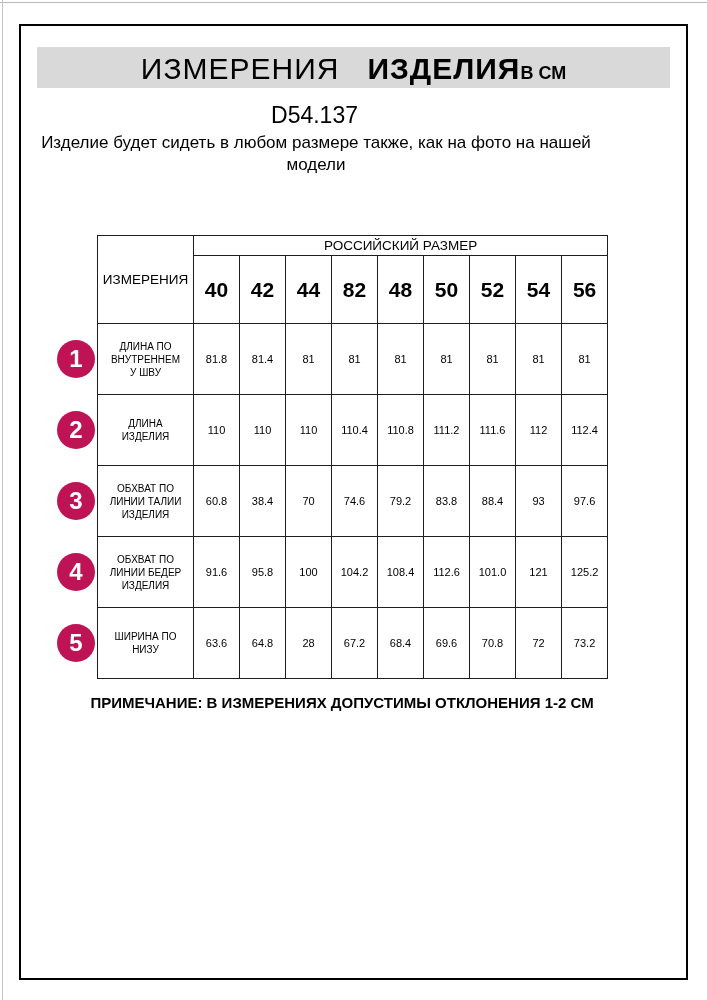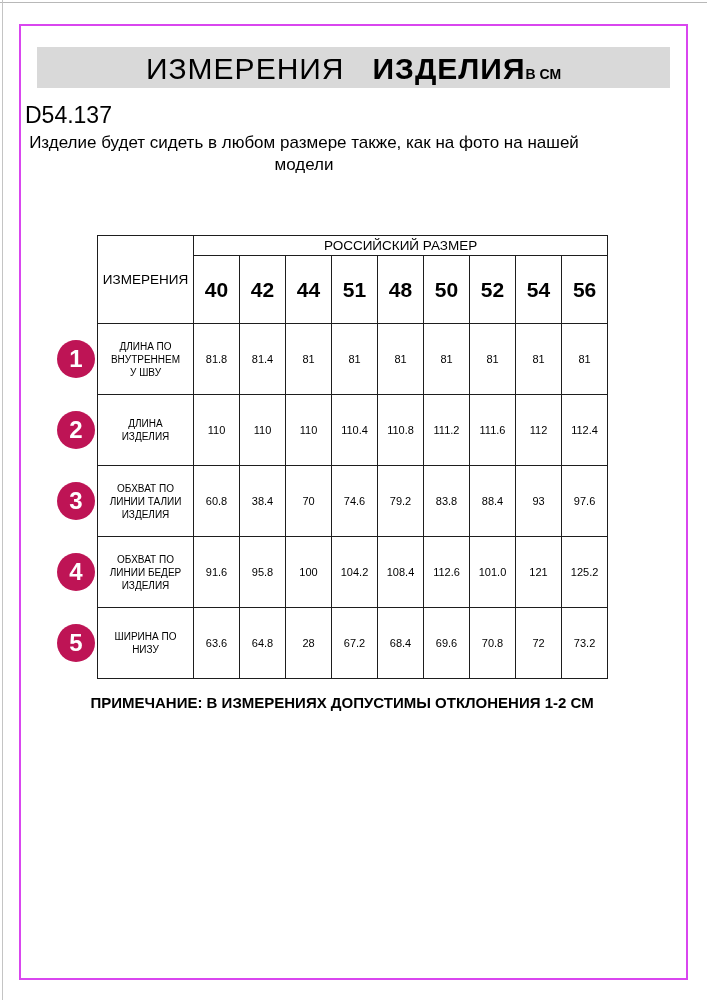--- a/index.html
+++ b/index.html
@@ -19,46 +19,47 @@
   }
   .scan-line-left {
     position: absolute; left: 2px; top: 0; width: 1px; height: 1000px;
     background: #c4c4c4;
   }
 
   .sheet {
     position: absolute;
     left: 19px; top: 24px;
     width: 669px; height: 956px;
-    border: 2px solid #d946ef;
+    border: 2px solid #000000;
     background: #ffffff;
   }
 
   .titlebar {
     position: absolute;
     left: 16px; top: 21px;
     width: 633px; height: 41px;
     background: #d9d9d9;
     display: flex;
     justify-content: center;
     align-items: baseline;
     padding-top: 5px;
   }
   .title-main { font-size: 30px; font-weight: normal; letter-spacing: 1px; }
   .title-emph { font-size: 30px; font-weight: bold; letter-spacing: 1px; margin-left: 28px; }
-  .title-unit { font-size: 14px; font-weight: bold; }
+  .title-unit { font-size: 18px; font-weight: bold; }
 
   .article {
     position: absolute;
-    left: 4px; top: 76px; width: 555px;
+    left: 16px; top: 76px; width: 555px;
+    text-align: center;
     font-size: 23px;
   }
   .desc {
     position: absolute;
-    left: 0; top: 106px; width: 566px;
+    left: 12px; top: 106px; width: 566px;
     text-align: center;
     font-size: 17px;
     line-height: 1.32;
     white-space: pre-line;
   }
 
   .table-zone {
     position: absolute;
     left: 36px; top: 209px;
     width: 560px; height: 443px;
@@ -146,21 +147,21 @@
         </colgroup>
         <thead>
           <tr>
             <th class="meas-th" rowspan="2">ИЗМЕРЕНИЯ</th>
             <th class="group-th" colspan="9">РОССИЙСКИЙ РАЗМЕР</th>
           </tr>
           <tr>
               <th class="size-th">40</th>
               <th class="size-th">42</th>
               <th class="size-th">44</th>
-              <th class="size-th">51</th>
+              <th class="size-th">82</th>
               <th class="size-th">48</th>
               <th class="size-th">50</th>
               <th class="size-th">52</th>
               <th class="size-th">54</th>
               <th class="size-th">56</th>
             </tr>
         </thead>
         <tbody>
             <tr>
               <td class="label-td">ДЛИНА ПО

